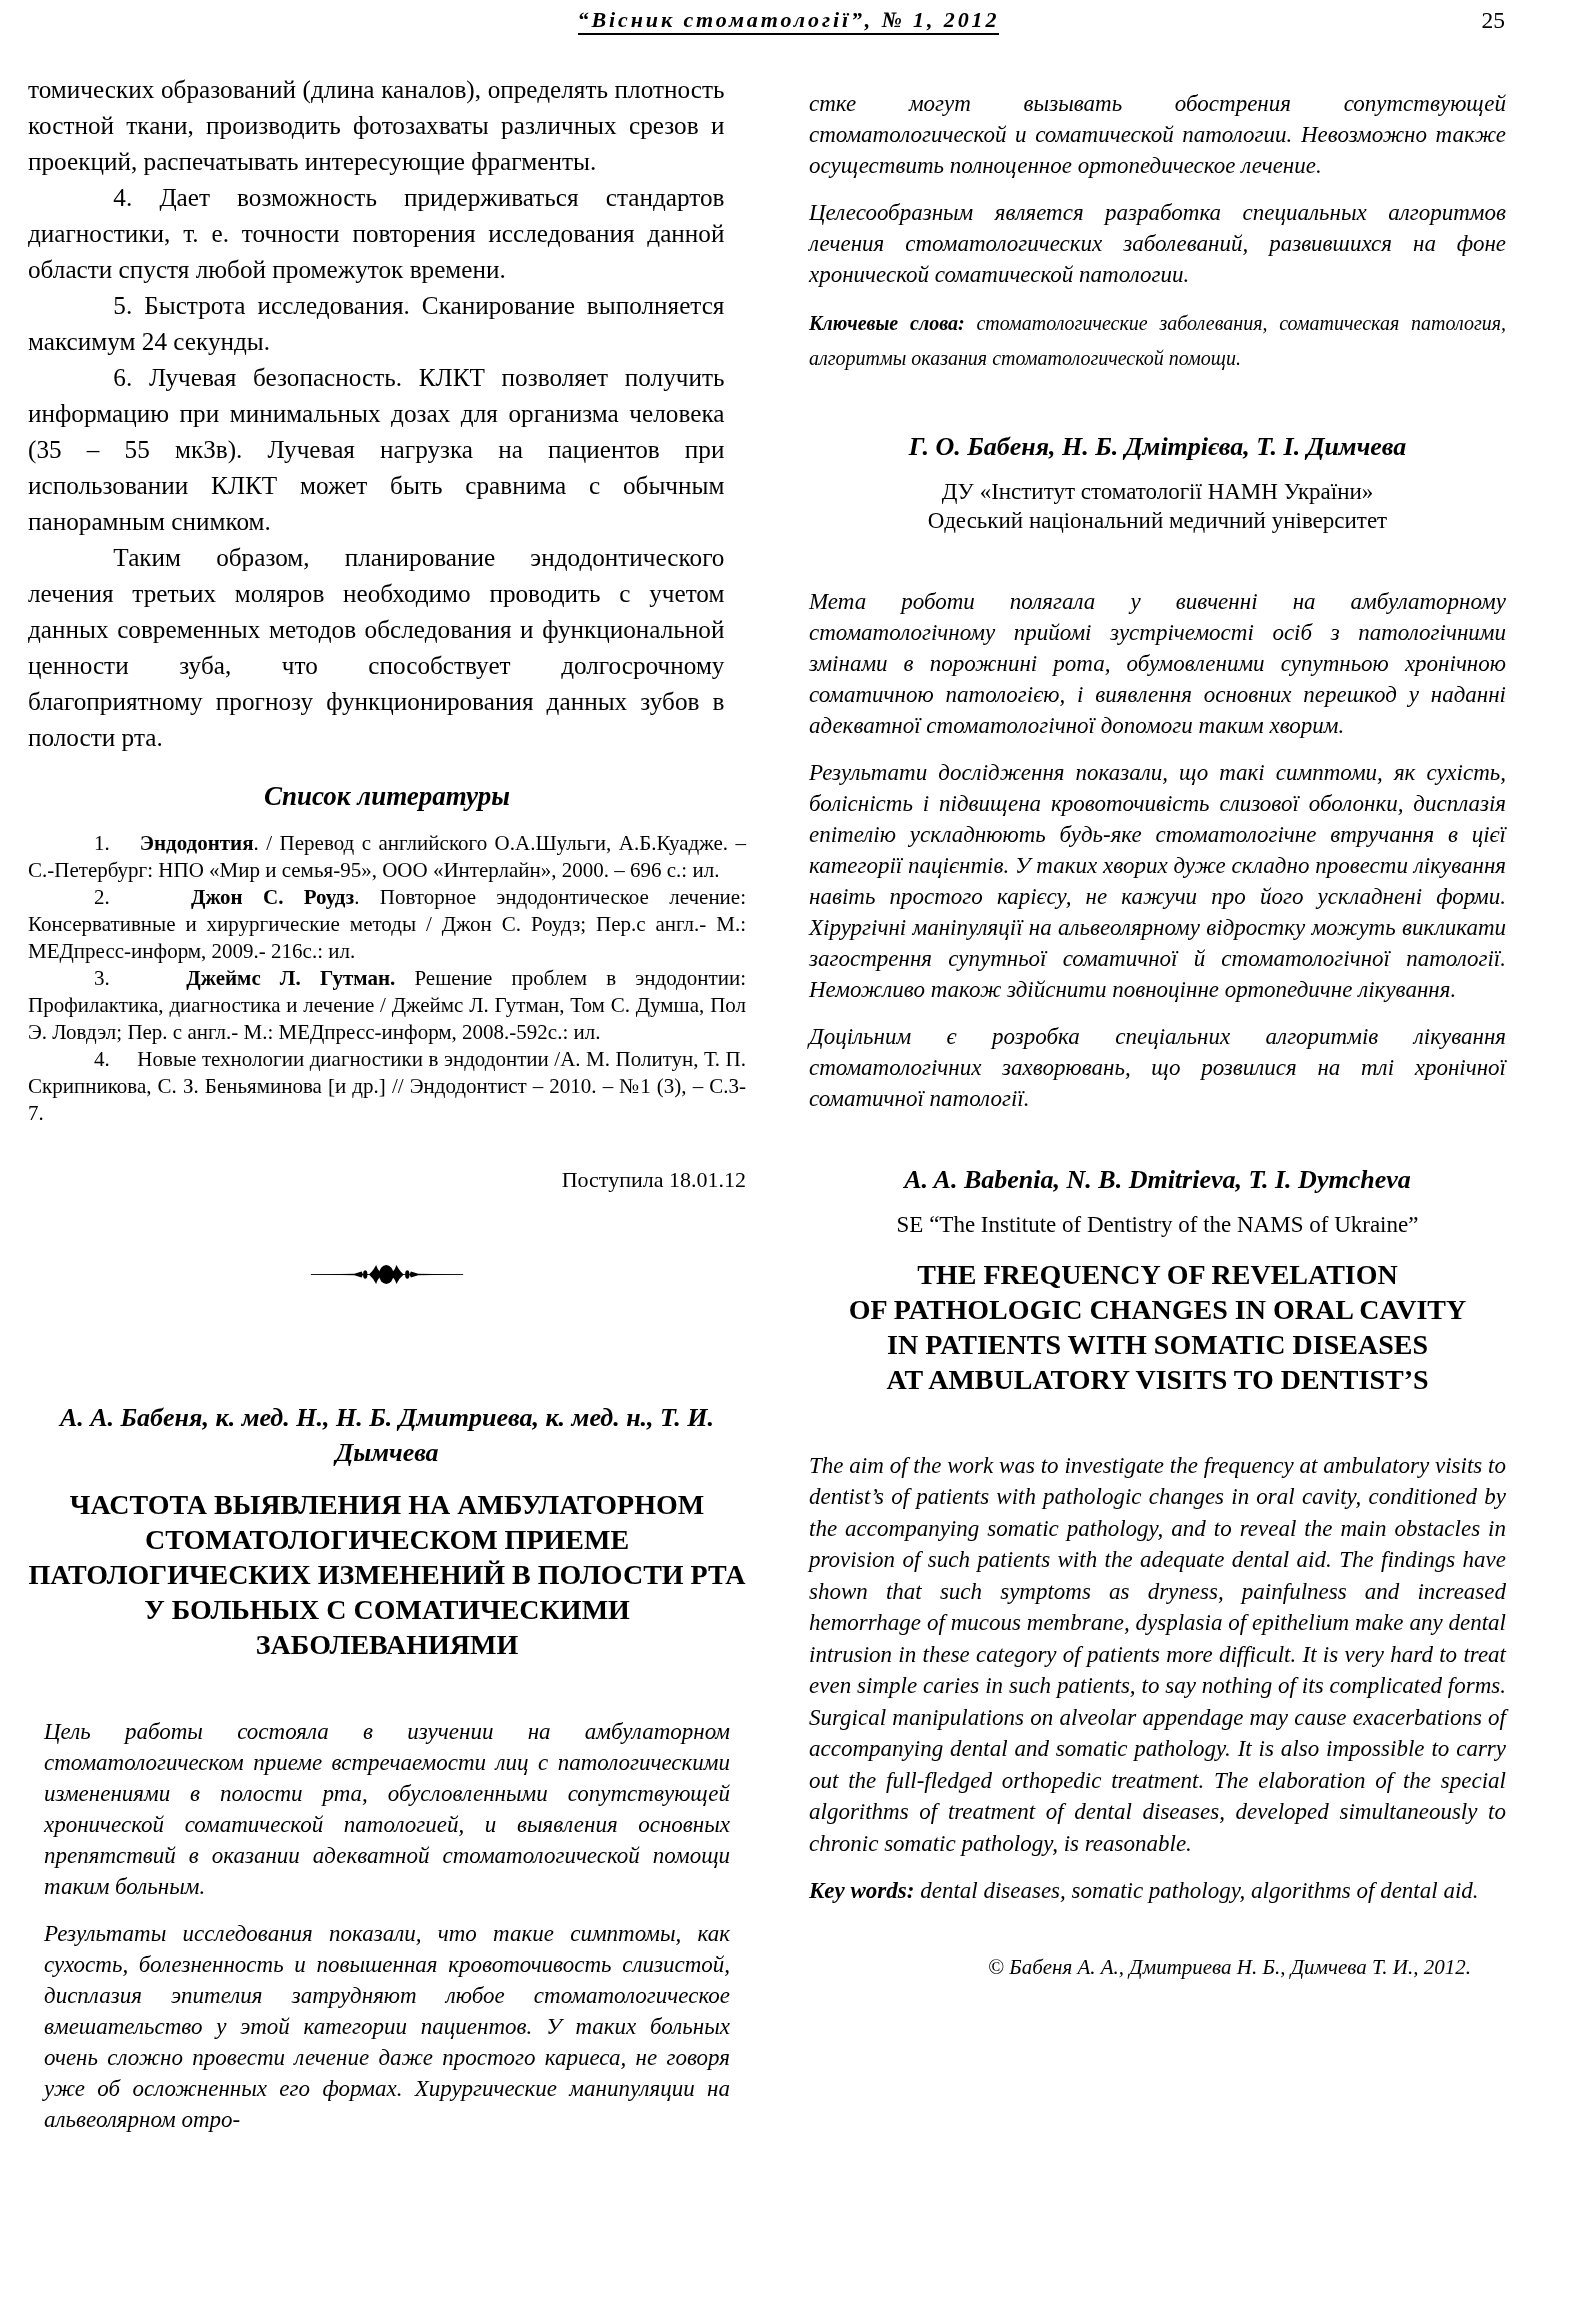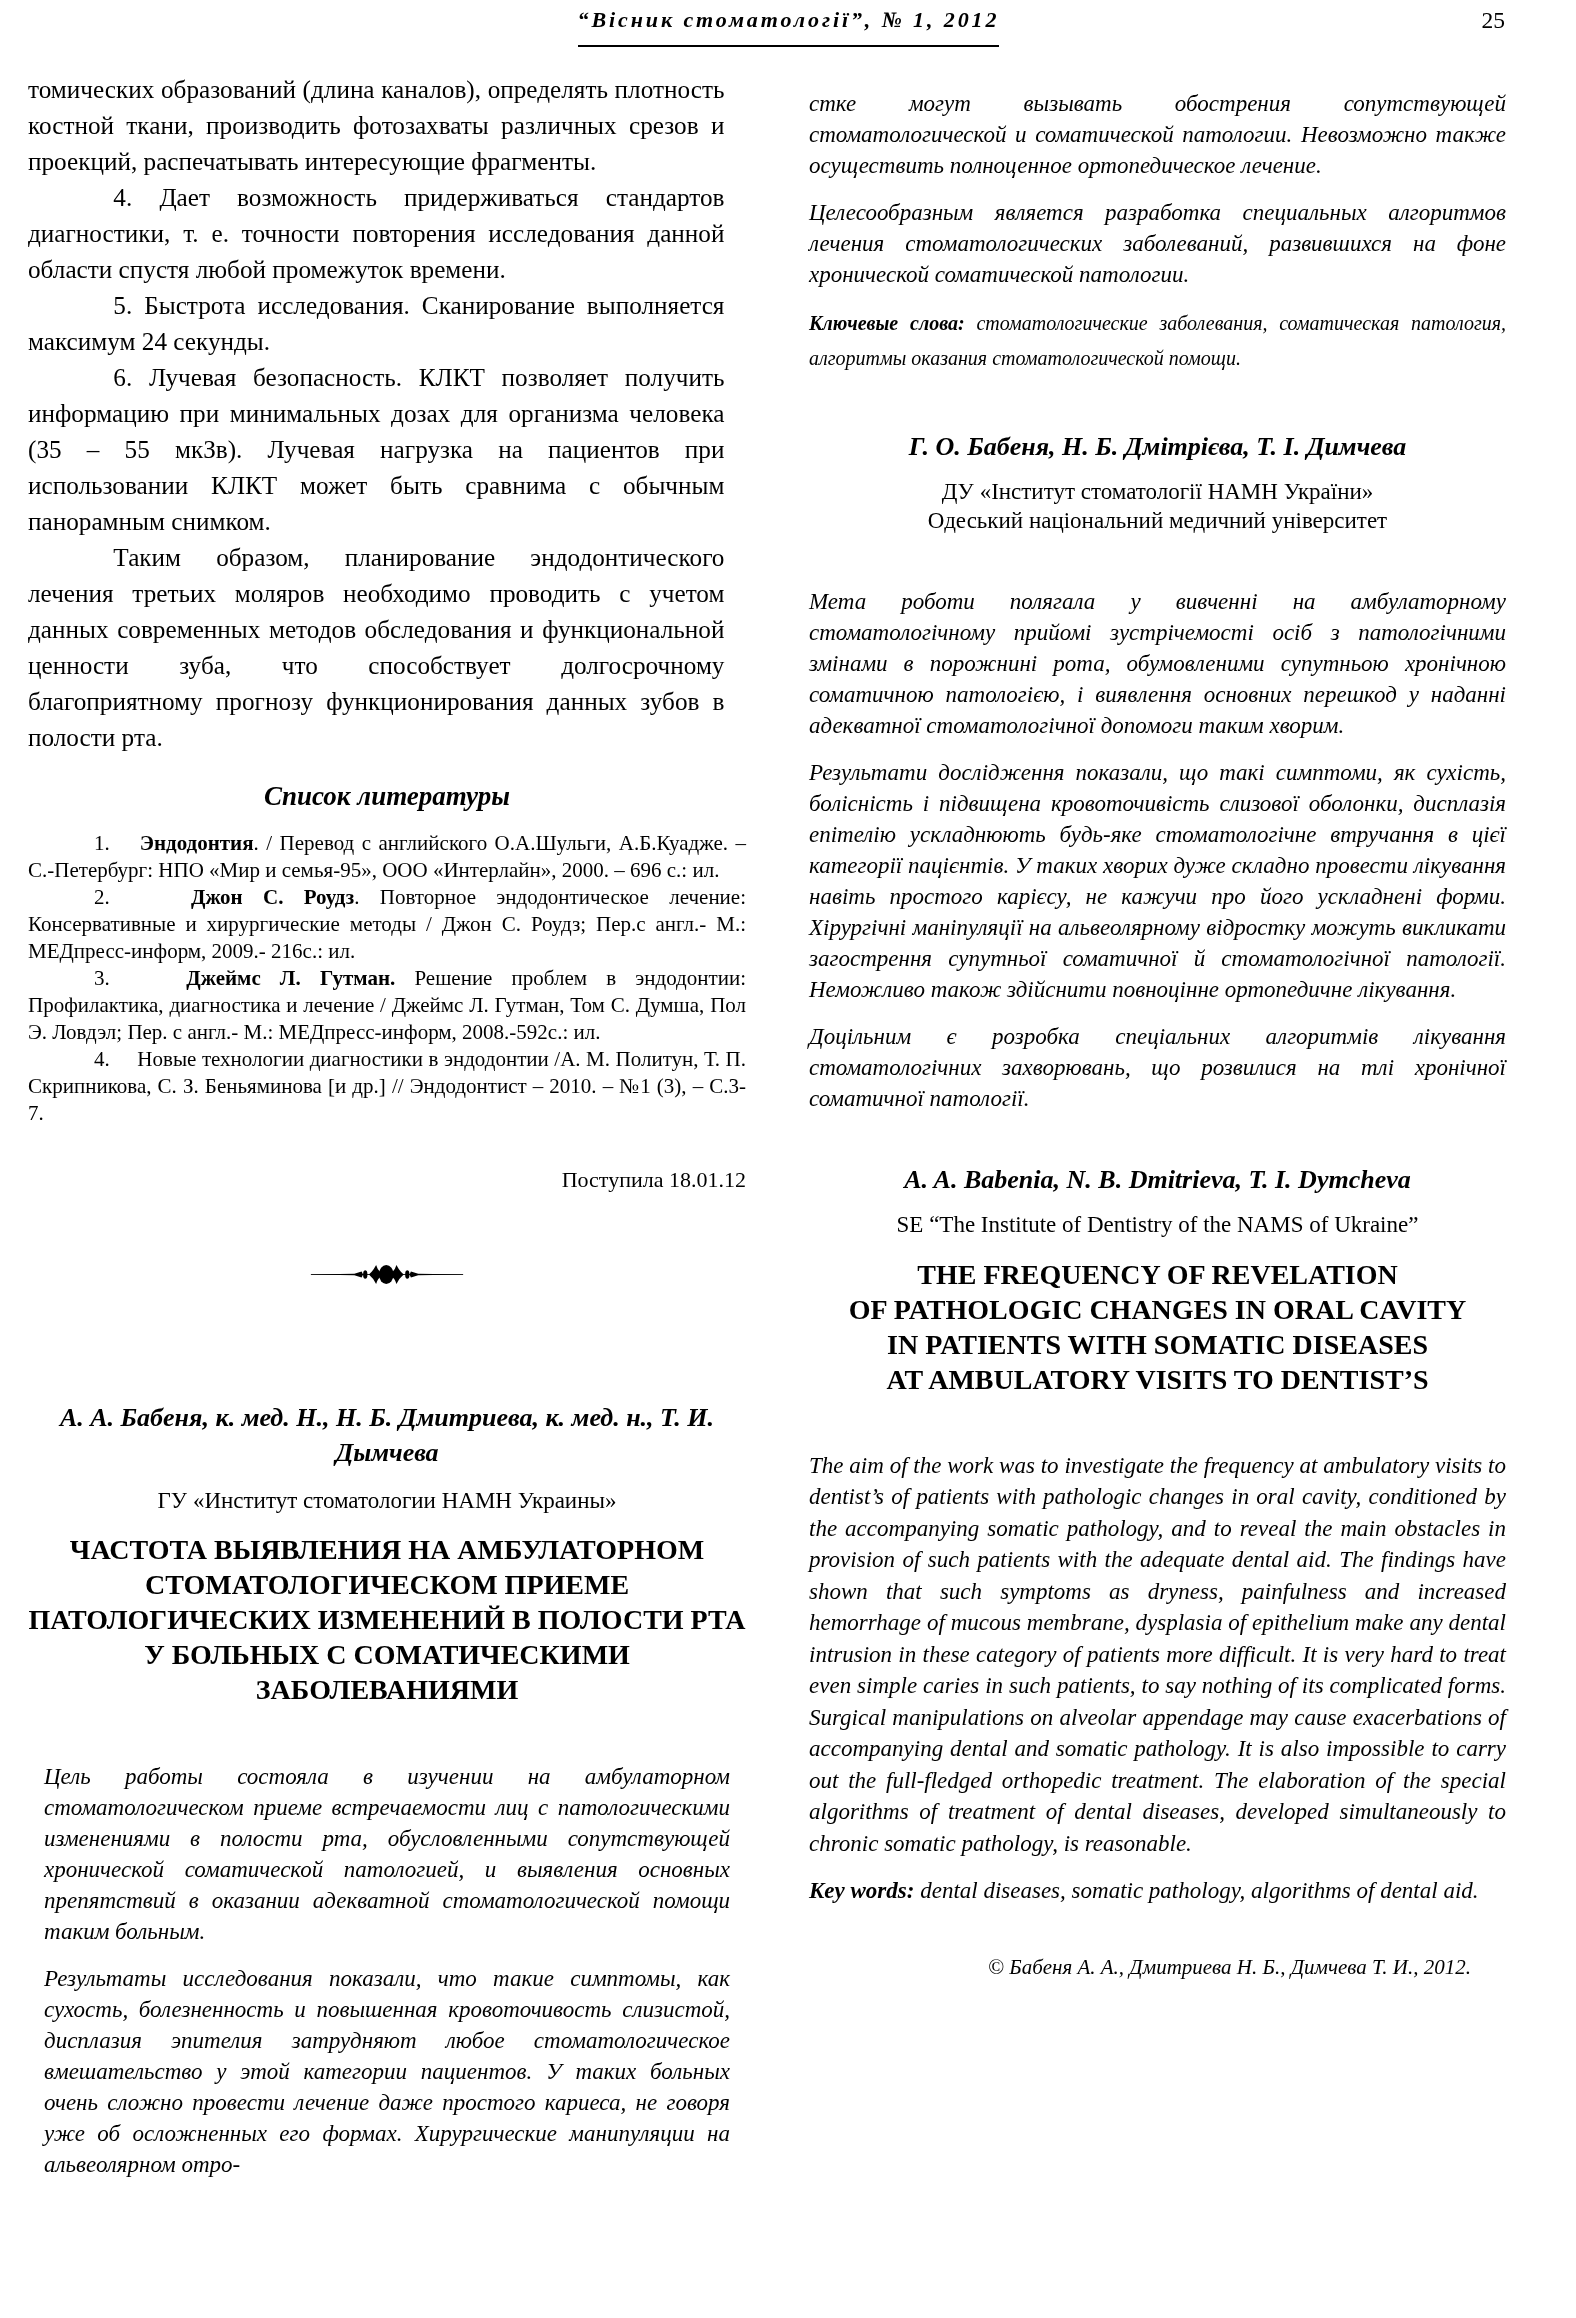--- a/index.html
+++ b/index.html
@@ -8,21 +8,21 @@
     color: #000; font-family: "Liberation Serif", "DejaVu Serif", serif;
   }
   .header {
     position: absolute; top: 4.4px; left: 0; width: 1577px; height: 37px;
   }
   .journal-title {
     position: absolute; left: 0; width: 1577px; top: 2.9px; text-align: center;
     font-size: 22px; font-style: italic; font-weight: bold; letter-spacing: 2.9px;
   }
   .journal-title span {
-    border-bottom: 2.9px solid #000; padding-bottom: 13px;
+    border-bottom: 2.9px solid #000; padding-bottom: 1px;
   }
   .page-number {
     position: absolute; right: 72px; top: 2.9px; font-size: 23.5px;
   }
   .col {
     position: absolute; top: 72px;
   }
   .col-left { left: 28px; width: 718px; }
   .col-right { left: 793px; width: 729px; }
 
@@ -107,21 +107,20 @@
     <ellipse cx="104" cy="20" rx="10" ry="13" fill="#000"></ellipse>
     <path d="M128 20 Q122 15 118 7 Q116 15 108 20 Q116 25 118 33 Q122 25 128 20 Z" fill="#000"></path>
     <ellipse cx="133" cy="20" rx="3" ry="6" fill="#000"></ellipse>
     <path d="M210 20 L148 19 Q142 17 138 16 L136 20 L138 24 Q142 23 148 21 Z" fill="#000"></path>
     <rect x="0" y="19.4" width="210" height="1.2" fill="#000"></rect>
   </svg>
 
   <div style="height:111px"></div>
 
   <p class="authors">А. А. Бабеня, к. мед. Н., Н. Б. Дмитриева, к. мед. н., Т. И. Дымчева</p>
-  <p class="affil" style="margin-top:16px">ГУ «Институт стоматологии НАМН Украины»</p>
   <p class="title-caps" style="margin-top:17.6px">ЧАСТОТА ВЫЯВЛЕНИЯ НА АМБУЛАТОРНОМ СТОМАТОЛОГИЧЕСКОМ ПРИЕМЕ ПАТОЛОГИЧЕСКИХ ИЗМЕНЕНИЙ В ПОЛОСТИ РТА У БОЛЬНЫХ С СОМАТИЧЕСКИМИ ЗАБОЛЕВАНИЯМИ</p>
 
   <div style="height:38px"></div>
   <p class="abstract">Цель работы состояла в изучении  на амбулаторном стоматологическом приеме встречаемости лиц с патологическими изменениями в полости рта, обусловленными сопутствующей хронической соматической патологией, и выявления основных препятствий в оказании адекватной стоматологической помощи таким больным.</p>
   <p class="abstract">Результаты исследования показали, что такие симптомы, как сухость, болезненность и повышенная кровоточивость слизистой, дисплазия эпителия затрудняют любое стоматологическое вмешательство у этой категории пациентов. У таких больных очень сложно провести лечение даже простого кариеса, не говоря уже об осложненных его формах. Хирургические манипуляции на альвеолярном отро-</p>
 </div>
 
 <div class="col col-right">
   <p class="abstract">стке могут вызывать обострения сопутствующей стоматологической и соматической патологии. Невозможно также осуществить полноценное ортопедическое лечение.</p>
   <p class="abstract">Целесообразным является разработка специальных алгоритмов лечения стоматологических заболеваний, развившихся на фоне хронической соматической патологии.</p>

